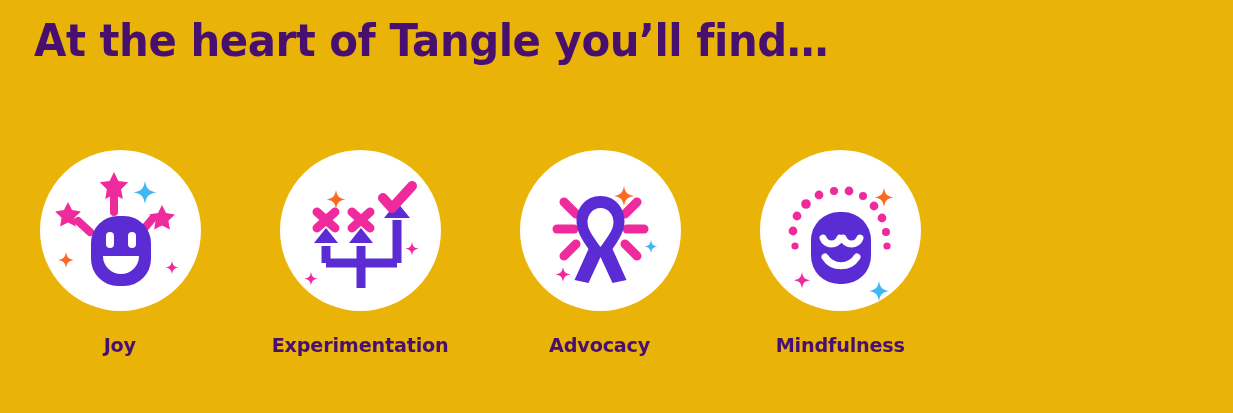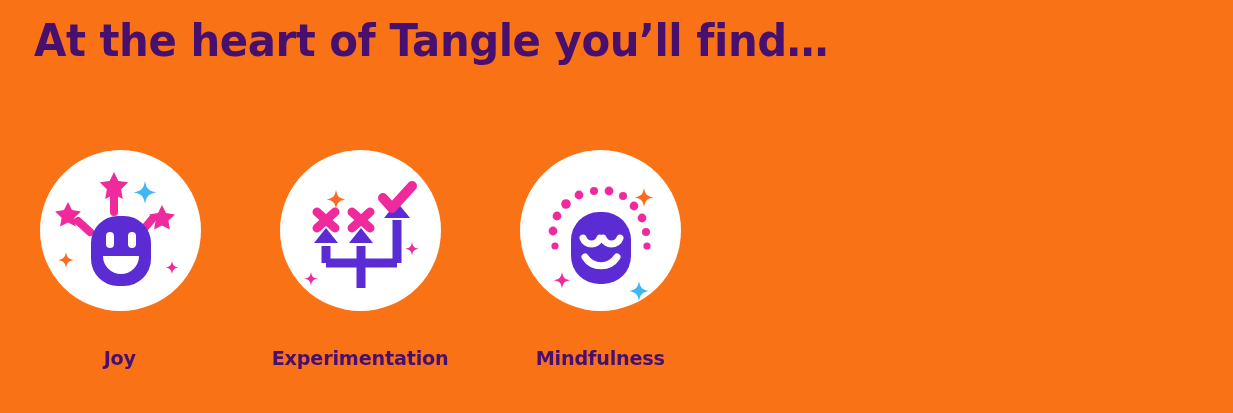--- a/index.html
+++ b/index.html
@@ -10,21 +10,21 @@
     width: 1233px;
     height: 413px;
     overflow: hidden;
     font-family: "Liberation Sans", sans-serif;
   }
 
   #page {
     position: relative;
     width: 1233px;
     height: 413px;
-    background: #f97316;
+    background: #eab308;
     overflow: hidden;
   }
 
   
   .heading {
     position: absolute;
     left: 34px;
     top: 14px;
     margin: 0;
     font-family: "DejaVu Sans", sans-serif;
@@ -47,21 +47,20 @@
     display: flex;
     justify-content: flex-start;
     align-items: flex-start;
   }
 
   .card {
     width: 240px;
     display: flex;
     flex-direction: column;
     align-items: center;
-    gap: 13px;
   }
 
   .icon-circle {
     width: 161px;
     height: 161px;
     border-radius: 50%;
     background: #ffffff;
     display: flex;
     align-items: center;
     justify-content: center;
@@ -152,20 +151,59 @@
 
           <path d="M56 40 c1.3 6.6 2.8 8.1 9.4 9.4 -6.6 1.3 -8.1 2.8 -9.4 9.4 -1.3 -6.6 -2.8 -8.1 -9.4 -9.4 6.6 -1.3 8.1 -2.8 9.4 -9.4 Z" fill="#fa6a20"></path>
 
           <path d="M132 92 c0.9 4.7 2.0 5.8 6.7 6.7 -4.7 0.9 -5.8 2.0 -6.7 6.7 -0.9 -4.7 -2.0 -5.8 -6.7 -6.7 4.7 -0.9 5.8 -2.0 6.7 -6.7 Z" fill="#ef2a9d"></path>
           <path d="M31 122 c0.9 4.7 2.0 5.8 6.7 6.7 -4.7 0.9 -5.8 2.0 -6.7 6.7 -0.9 -4.7 -2.0 -5.8 -6.7 -6.7 4.7 -0.9 5.8 -2.0 6.7 -6.7 Z" fill="#ef2a9d"></path>
         </svg>
       </div>
       <div class="card-label">Experimentation</div>
     </div>
 
+    <div class="card">
+      <div class="icon-circle">
+        <svg viewBox="0 0 161 161" aria-hidden="true">
+
+          <g stroke="#ef2a9d" stroke-width="9" stroke-linecap="round" fill="none">
+            <line x1="44" y1="52" x2="56" y2="64"></line>
+            <line x1="37" y1="79" x2="54" y2="79"></line>
+            <line x1="44" y1="106" x2="56" y2="94"></line>
+            <line x1="117" y1="52" x2="105" y2="64"></line>
+            <line x1="124" y1="79" x2="107" y2="79"></line>
+            <line x1="117" y1="106" x2="105" y2="94"></line>
+          </g>
+
+          <path d="M80.5 46
+                   c-15 0 -24 12 -24 25
+                   c0 11 6 19 12 28
+                   l-14 31
+                   l14 3
+                   l12 -26
+                   l12 26
+                   l14 -3
+                   l-14 -31
+                   c6 -9 12 -17 12 -28
+                   c0 -13 -9 -25 -24 -25 Z
+                   M80.5 58
+                   c8 0 13 7 13 14
+                   c0 8 -6 15 -13 25
+                   c-7 -10 -13 -17 -13 -25
+                   c0 -7 5 -14 13 -14 Z" fill="#5b2bd4" fill-rule="evenodd"></path>
+
+          <path d="M104 36 c1.4 7.0 3.0 8.6 10.0 10.0 -7.0 1.4 -8.6 3.0 -10.0 10.0 -1.4 -7.0 -3.0 -8.6 -10.0 -10.0 7.0 -1.4 8.6 -3.0 10.0 -10.0 Z" fill="#fa6a20"></path>
+
+          <path d="M131 90 c0.9 4.6 2.0 5.7 6.6 6.6 -4.6 0.9 -5.7 2.0 -6.6 6.6 -0.9 -4.6 -2.0 -5.7 -6.6 -6.6 4.6 -0.9 5.7 -2.0 6.6 -6.6 Z" fill="#41b7f2"></path>
+
+          <path d="M43 117 c1.0 5.2 2.2 6.4 7.4 7.4 -5.2 1.0 -6.4 2.2 -7.4 7.4 -1.0 -5.2 -2.2 -6.4 -7.4 -7.4 5.2 -1.0 6.4 -2.2 7.4 -7.4 Z" fill="#ef2a9d"></path>
+        </svg>
+      </div>
+      <div class="card-label">Advocacy</div>
+    </div>
 
 
     <div class="card">
       <div class="icon-circle">
         <svg viewBox="0 0 161 161" aria-hidden="true">
 
           <g fill="#ef2a9d">
             <circle cx="35" cy="96" r="3.6"></circle>
             <circle cx="33" cy="81" r="4.4"></circle>
             <circle cx="37" cy="66" r="4.4"></circle>

